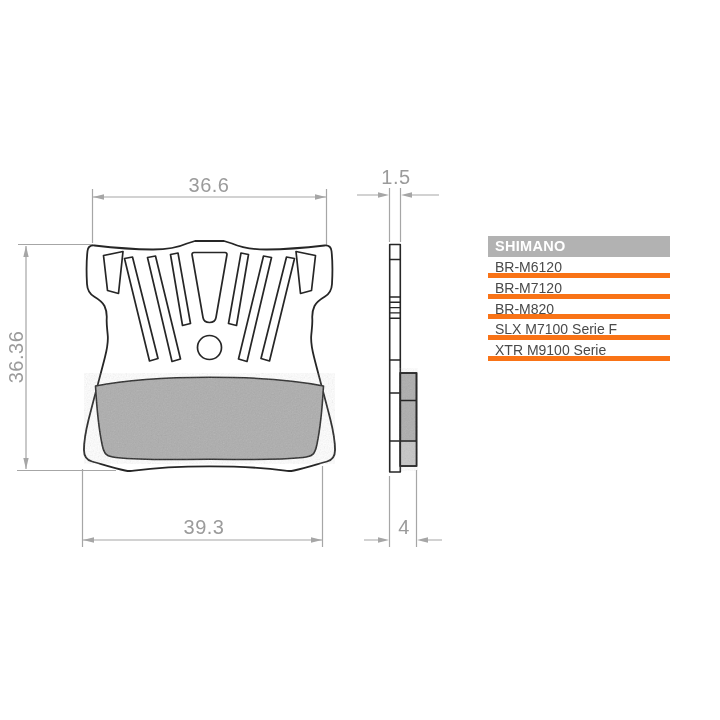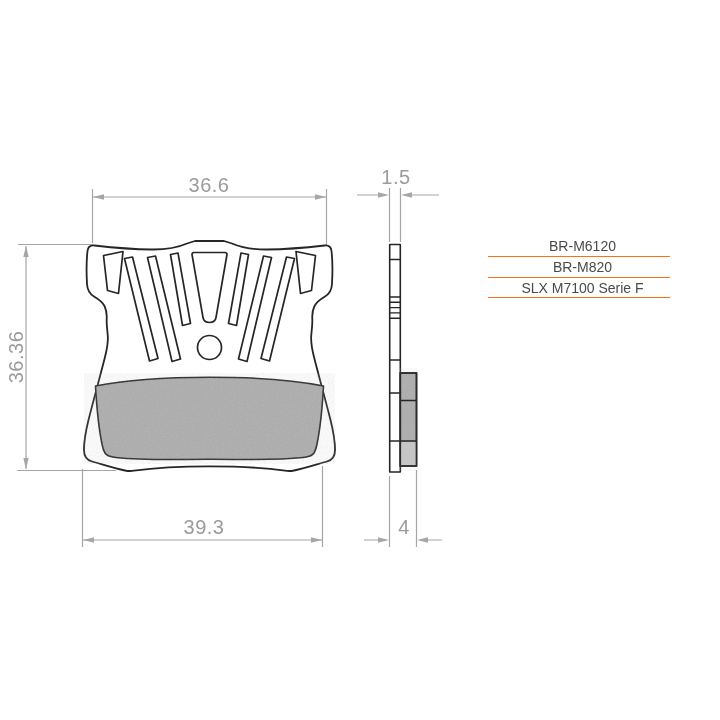--- a/index.html
+++ b/index.html
@@ -14,23 +14,23 @@
   .padfill{fill:#adadad;stroke:#2a2a2a;stroke-width:1.6;stroke-linejoin:round;}
   .dimline{stroke:#a6a6a6;stroke-width:1.2;fill:none;}
   .dimhead{fill:#a6a6a6;stroke:none;}
   .dimtext{fill:#9b9b9b;font-size:20px;font-family:"Liberation Sans",sans-serif;letter-spacing:0.5px;}
   .crossline{stroke:#262626;stroke-width:1.4;fill:none;}
 
   
   .spec-table{position:absolute;left:488px;top:236px;width:182px;}
   .spec-header{height:21px;line-height:21px;background:#b2b2b2;color:#ffffff;
                font-weight:bold;font-size:14.5px;padding-left:7px;letter-spacing:.3px;}
-  .spec-row{height:20.8px;line-height:20.5px;border-bottom:1px solid #f97316;
+  .spec-row{height:20.8px;line-height:20.5px;border-bottom:5px solid #f97316;
             color:#4a4a4a;font-size:14px;padding-left:7px;box-sizing:border-box;
-            white-space:nowrap;text-align:center;}
+            white-space:nowrap;}
 </style>
 </head>
 <body>
 
 <div class="stage">
 
   <svg class="drawing" viewBox="0 0 720 720">
     <defs>
       <filter id="grain" x="-5%" y="-5%" width="110%" height="110%">
         <feTurbulence type="fractalNoise" baseFrequency="0.75" numOctaves="2" stitchTiles="stitch" result="n"></feTurbulence>
@@ -143,20 +143,23 @@
         M389.7 360 H400.3    M389.7 393 H400.3   M389.7 441 H400.3"></path>
       <use href="#padSideShape" class="padfill"></use>
       <rect x="401" y="441.8" width="14.8" height="23.4" fill="#c6c6c6"></rect>
       <use href="#padSideShape" filter="url(#grain)" opacity="0.2"></use>
       <path class="crossline" d="M400.3 400.5 H416.5 M400.3 441 H416.5" style="stroke-width:1.5"></path>
       <rect x="400.3" y="373" width="16.2" height="93" fill="none" stroke="#2a2a2a" stroke-width="1.6"></rect>
     </g>
   </svg>
 
   <div class="spec-table">
+    <div class="spec-header">SHIMANO</div>
     <div id="spec-rows">
         <div class="spec-row">BR-M6120</div>
+        <div class="spec-row">BR-M7120</div>
         <div class="spec-row">BR-M820</div>
         <div class="spec-row">SLX M7100 Serie F</div>
+        <div class="spec-row">XTR M9100 Serie</div>
       </div>
   </div>
 
 </div>
 
 </body></html>

